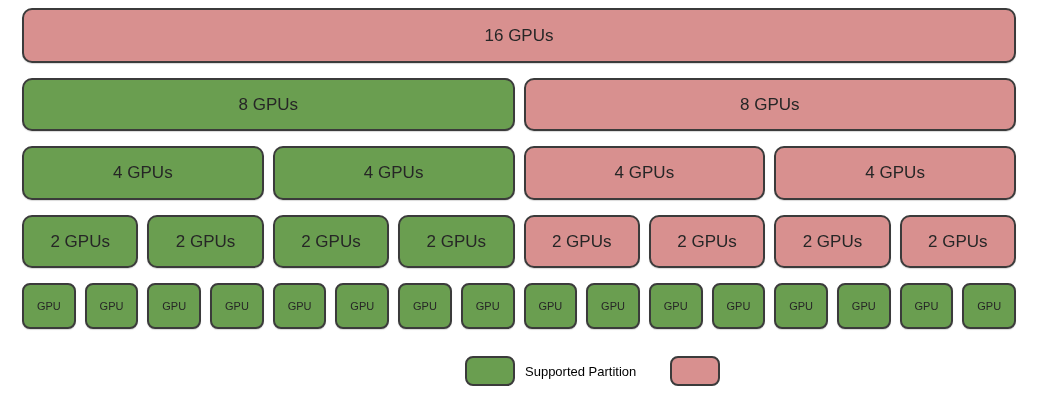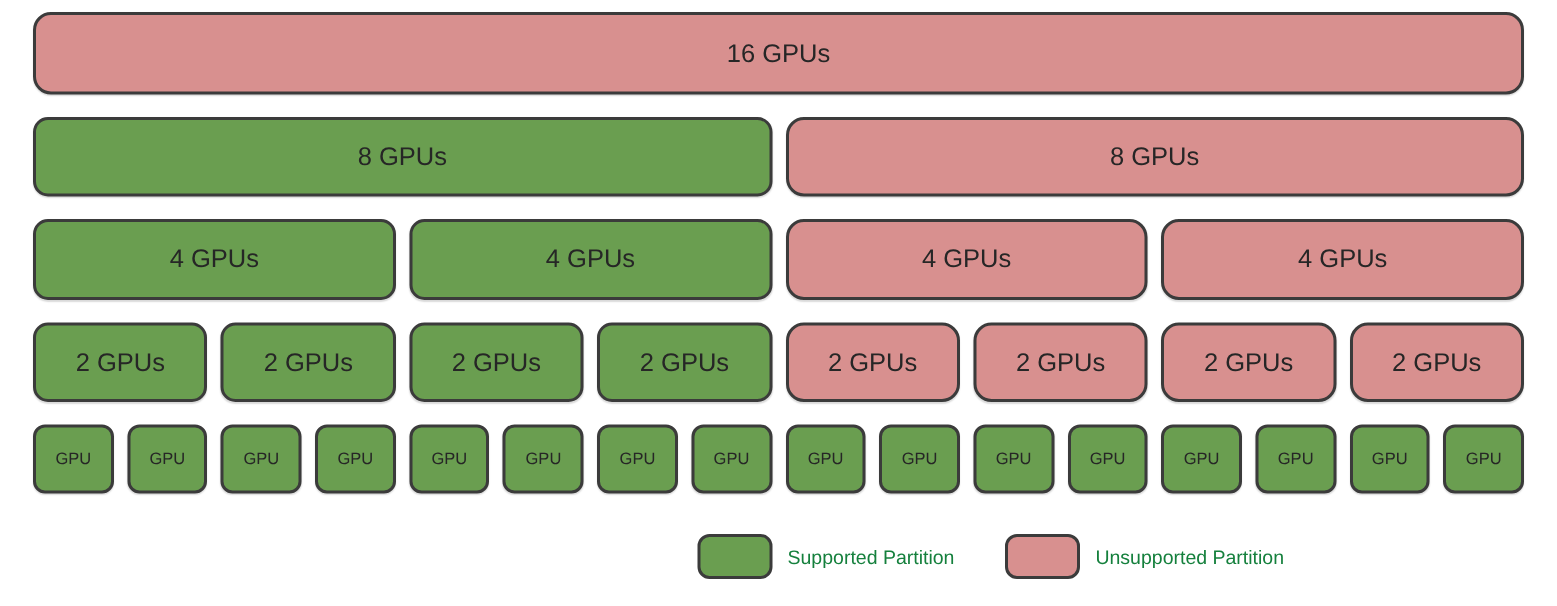--- a/index.html
+++ b/index.html
@@ -31,21 +31,21 @@
     border-radius: 10px;
     display: flex;
     align-items: center;
     justify-content: center;
     font-size: 17px;
     color: var(--text-color, #262626);
     box-sizing: border-box;
     box-shadow: 0 1px 1px rgba(0,0,0,0.15);
   }
   .box.supported   { background: var(--supported-fill, #6a9e50); }
-  .box.unsupported { background: var(--unsupported-fill, #d8908f); border-radius: 12px; }
+  .box.unsupported { background: var(--unsupported-fill, #d8908f); }
   .box.small {
     font-size: 11px;
     font-weight: normal;
     border-radius: 8px;
   }
   #legend {
     position: absolute;
     left: 465px;
     top: 356px;
     display: flex;
@@ -61,21 +61,21 @@
     width: 50px;
     height: 30px;
     border: 2px solid var(--border-color, #3b3b3b);
     border-radius: 8px;
     box-sizing: border-box;
   }
   .legend-swatch.supported   { background: var(--supported-fill, #6a9e50); }
   .legend-swatch.unsupported { background: var(--unsupported-fill, #d8908f); }
   .legend-label {
     font-size: 13px;
-    color: #15803d;
+    color: #000000;
     white-space: nowrap;
   }
 </style>
 </head>
 <body>
 
 <div id="canvas">
 
   <div id="partition-grid">
       <div class="box unsupported" style="grid-column: span 16;">16 GPUs</div>
@@ -111,17 +111,16 @@
       <div class="box supported small" style="grid-column: span 1;">GPU</div>
     </div>
 
   <div id="legend">
     <div class="legend-item">
       <span class="legend-swatch supported"></span>
       <span class="legend-label">Supported Partition</span>
     </div>
     <div class="legend-item">
       <span class="legend-swatch unsupported"></span>
-      <span class="legend-label">Unsupported Partition</span>
     </div>
   </div>
 
 </div>
 
 </body></html>

